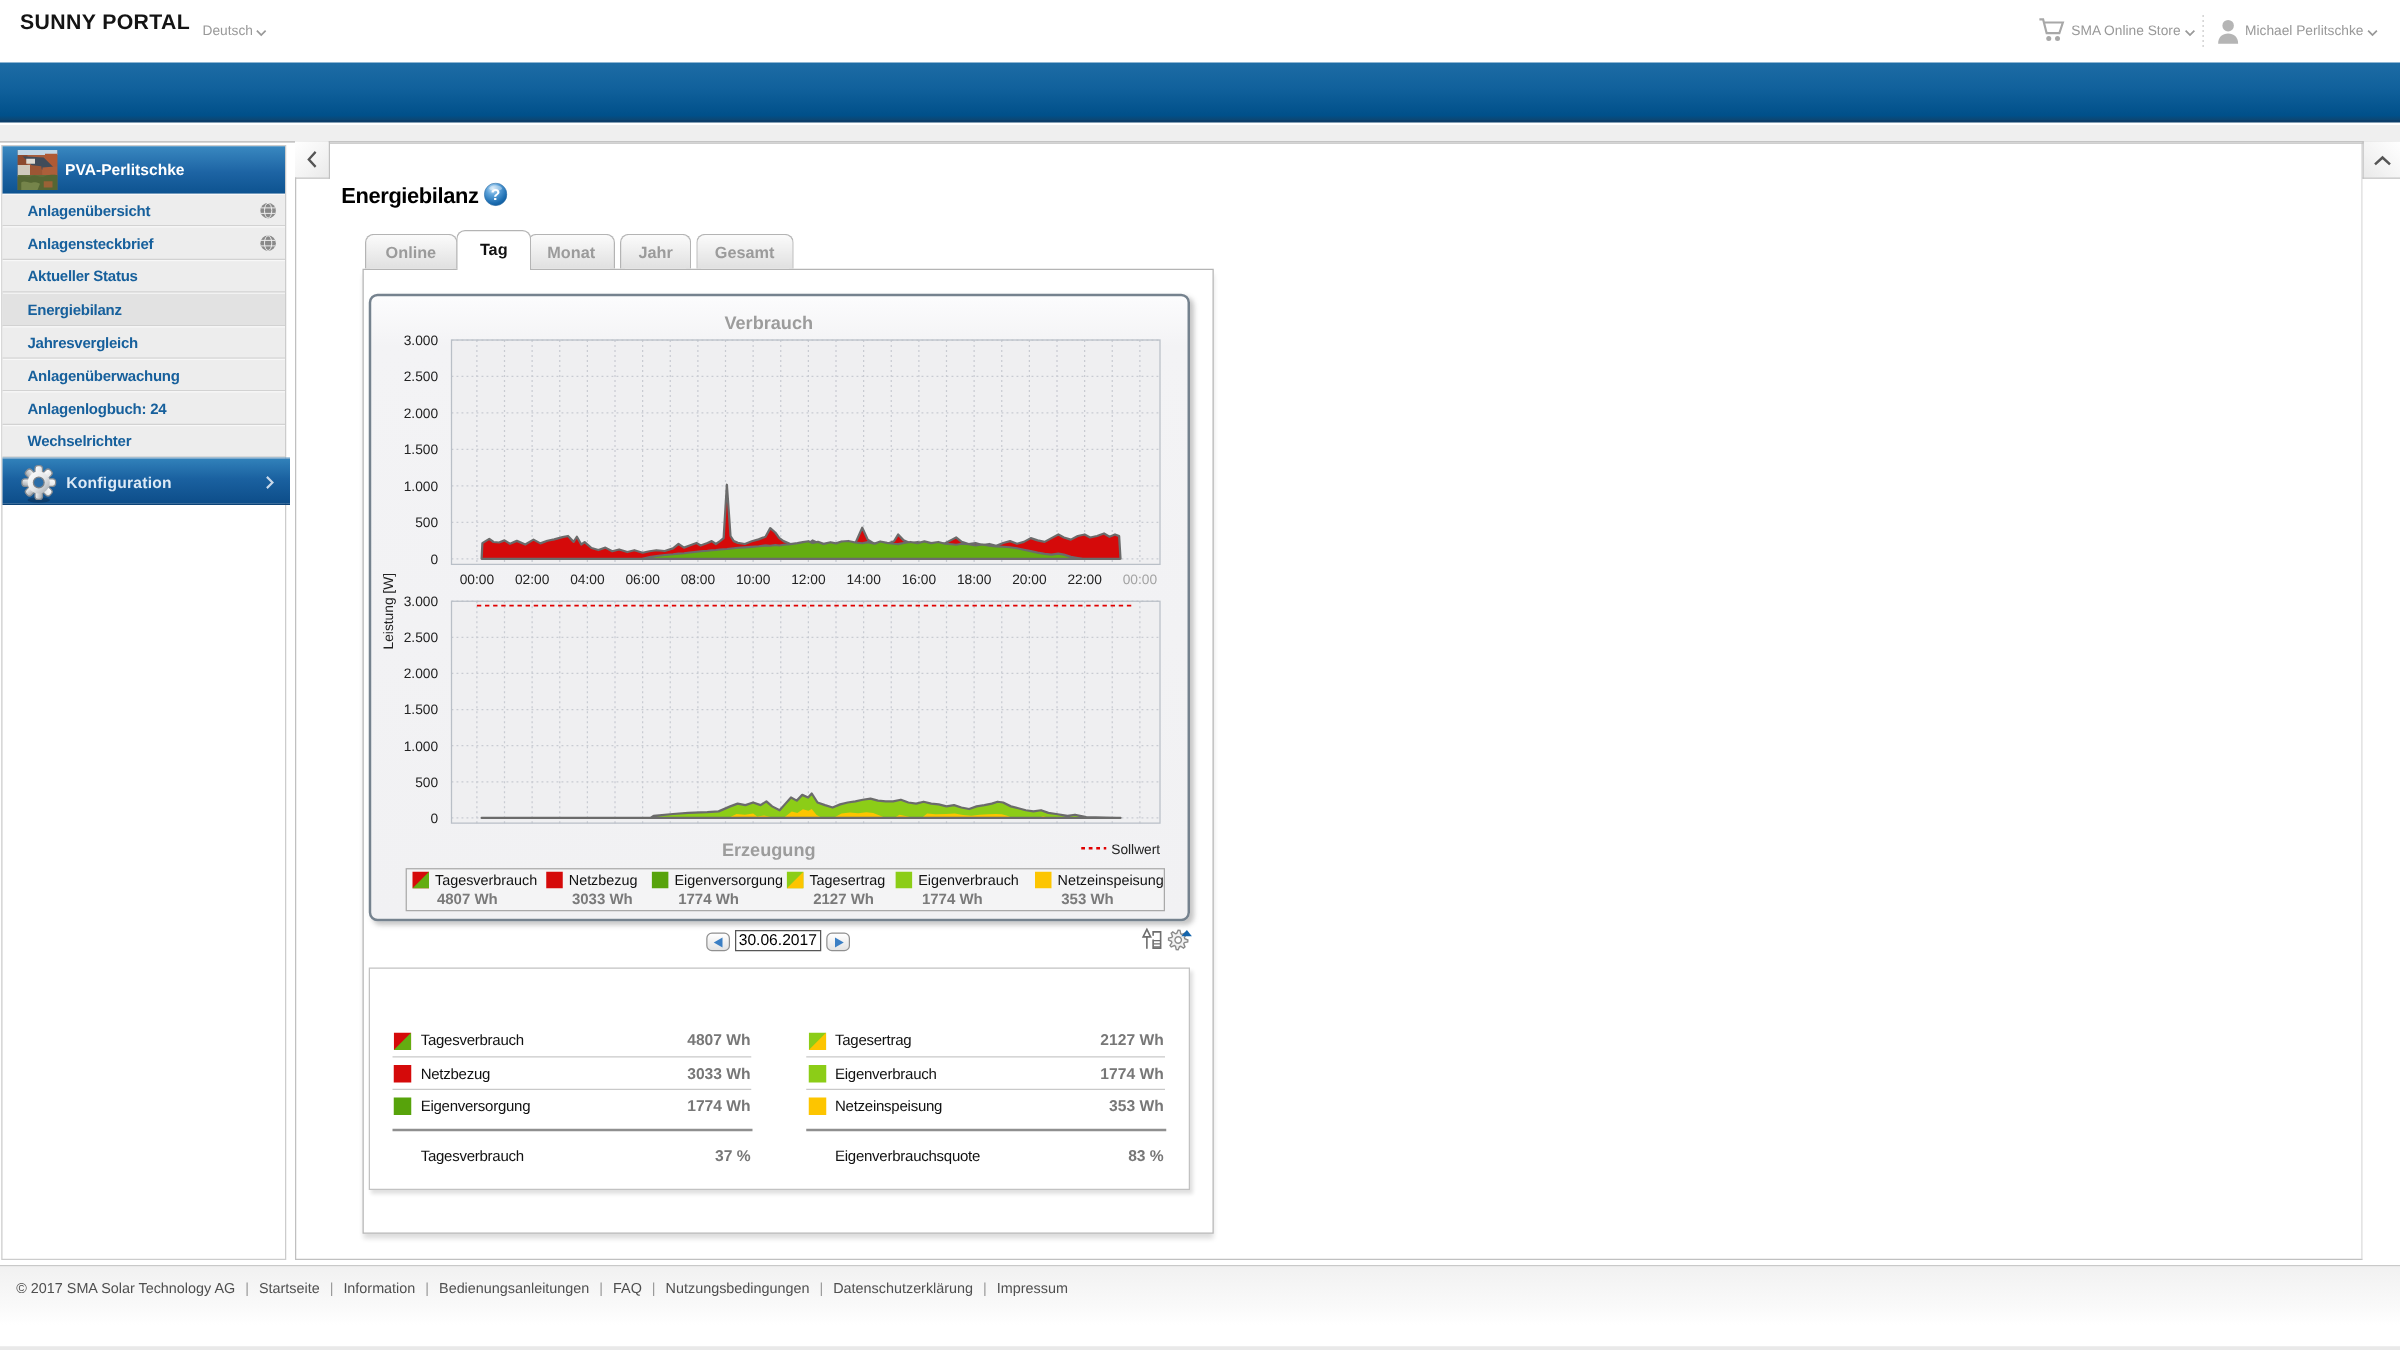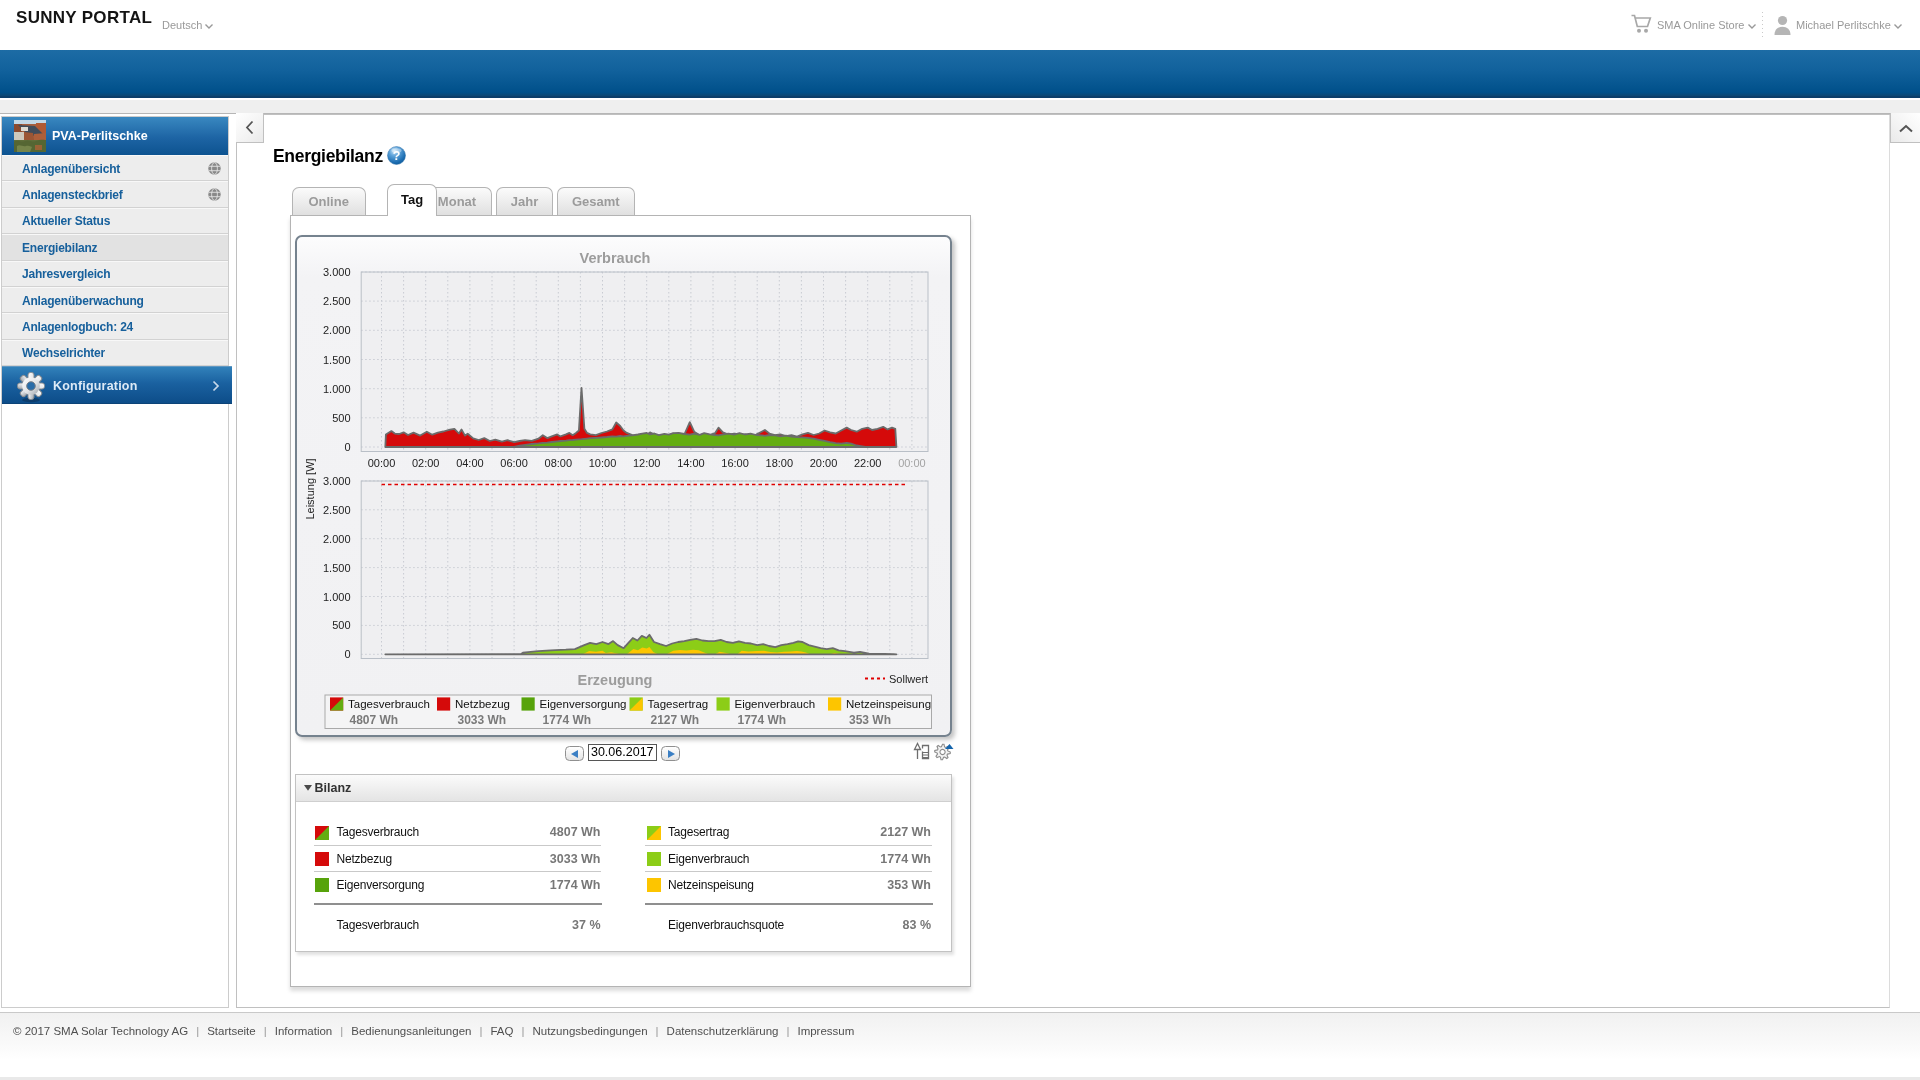--- a/index.html
+++ b/index.html
@@ -182,21 +182,21 @@
         <stop offset="80%" stop-color="#1b6cb0"></stop>
         <stop offset="100%" stop-color="#0d5a9b"></stop>
       </radialGradient>
     </defs>
 <circle cx="9.5" cy="9.5" r="9" fill="url(#hg)" stroke="#3372a8" stroke-width=".5"></circle>
 <ellipse cx="9.5" cy="4.6" rx="5" ry="2.4" fill="rgba(255,255,255,.38)"></ellipse>
 <text x="9.5" y="14" text-anchor="middle" font-family="Liberation Sans,sans-serif" font-size="12.5" font-weight="bold" fill="#fff">?</text>
 </svg>
 
 <div class="tab" style="left:291.7px;width:74px">Online</div>
-<div class="tab act" style="left:387px;width:50px">Tag</div>
+<div class="tab act" style="left:365px;width:60px">Tag</div>
 <div class="tab" style="left:422px;width:70px">Monat</div>
 <div class="tab" style="left:496px;width:57px">Jahr</div>
 <div class="tab" style="left:557px;width:77.5px">Gesamt</div>
 <div class="abs" id="panel"></div>
 <div class="abs" id="ccard">
     <svg width="657" height="502" viewBox="0 0 657 502" style="position:absolute;left:0;top:0">
 <style>.al{font:11px "Liberation Sans",sans-serif;fill:#222}.ttl{font:bold 14.5px "Liberation Sans",sans-serif;fill:#9c9c9c}.gl{stroke:#c8cbd2;stroke-dasharray:1.5,2.5;fill:none}</style>
 <text x="318" y="26" text-anchor="middle" class="ttl">Verbrauch</text>
 <rect x="64.2" y="35" width="566.8" height="179.5" fill="#efeff1" stroke="none"></rect>
 <g class="gl">
@@ -359,26 +359,20 @@
       <path d="M9.5 6.5v-3h6v13h-6v-7" fill="#fff"></path>
       <path d="M10 10.5h5M10 13h5M10 15.5h5" stroke-width="1"></path>
     </g>
   </svg>
 <svg class="abs" style="left:934px;top:742px" width="20" height="19" viewBox="0 0 20 19">
     <path d="M8.5 2.2 L10.0 2.3 L10.6 5.0 L11.5 5.5 L14.0 4.5 L15.0 5.7 L13.5 7.9 L13.8 8.9 L16.3 10.0 L16.2 11.5 L13.5 12.1 L13.0 13.0 L14.0 15.5 L12.8 16.5 L10.6 15.0 L9.6 15.3 L8.5 17.8 L7.0 17.7 L6.4 15.0 L5.5 14.5 L3.0 15.5 L2.0 14.3 L3.5 12.1 L3.2 11.1 L0.7 10.0 L0.8 8.5 L3.5 7.9 L4.0 7.0 L3.0 4.5 L4.2 3.5 L6.4 5.0 L7.4 4.7 Z M8.5 7.4 a2.6 2.6 0 1 0 0.1 0 Z" fill-rule="evenodd" fill="#f2f2f2" stroke="#8a8a8a" stroke-width="1.1"></path>
     <path d="M11 7l4.5-5 4 5z" fill="#1464ac"></path>
   </svg>
 
 <div class="abs" id="bilanz">
-<div id="bilhead">
-      <svg style="position:absolute;left:8px;top:10.5px" width="8" height="6">
-        <path d="M0 0h8L4 5.8z" fill="#4a4a4a"></path>
-      </svg>
-      <b>Bilanz</b>
-    </div>
 <svg class="bicon" style="left:19.5px;top:51.299999999999955px" viewBox="0 0 14 14">
       <path d="M0 0h14v14H0z" fill="#d50a0a"></path>
       <path d="M0 14L14 0v14z" fill="#64ad11"></path>
     </svg>
     <div class="blbl" style="left:41.0px;top:50.799999999999955px">Tagesverbrauch</div>
     <div class="bval" style="left:215.0px;top:50.799999999999955px">4807 Wh</div>
     <div class="bicon" style="left:19.5px;top:77.60000000000002px;background:#d50a0a"></div>
     <div class="blbl" style="left:41.0px;top:77.10000000000002px">Netzbezug</div>
     <div class="bval" style="left:215.0px;top:77.10000000000002px">3033 Wh</div>
     <div class="bicon" style="left:19.5px;top:103.89999999999998px;background:#57a30b"></div>

